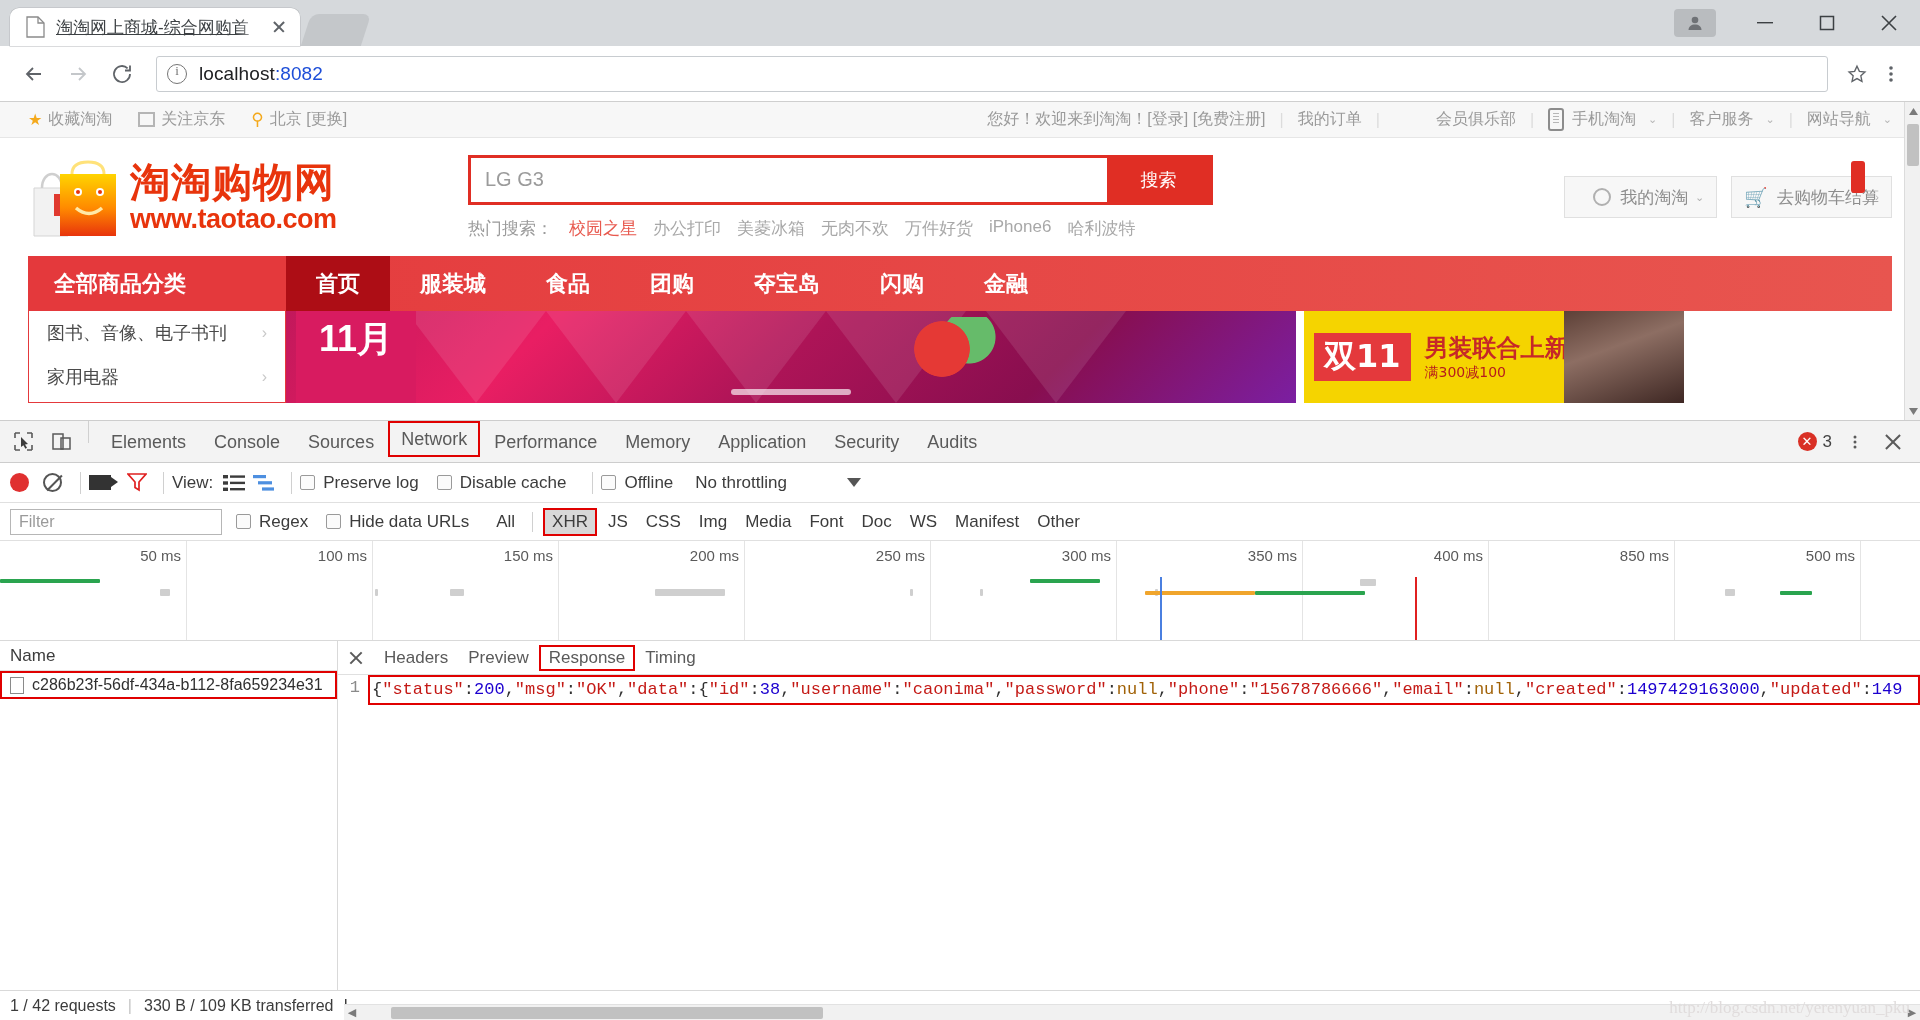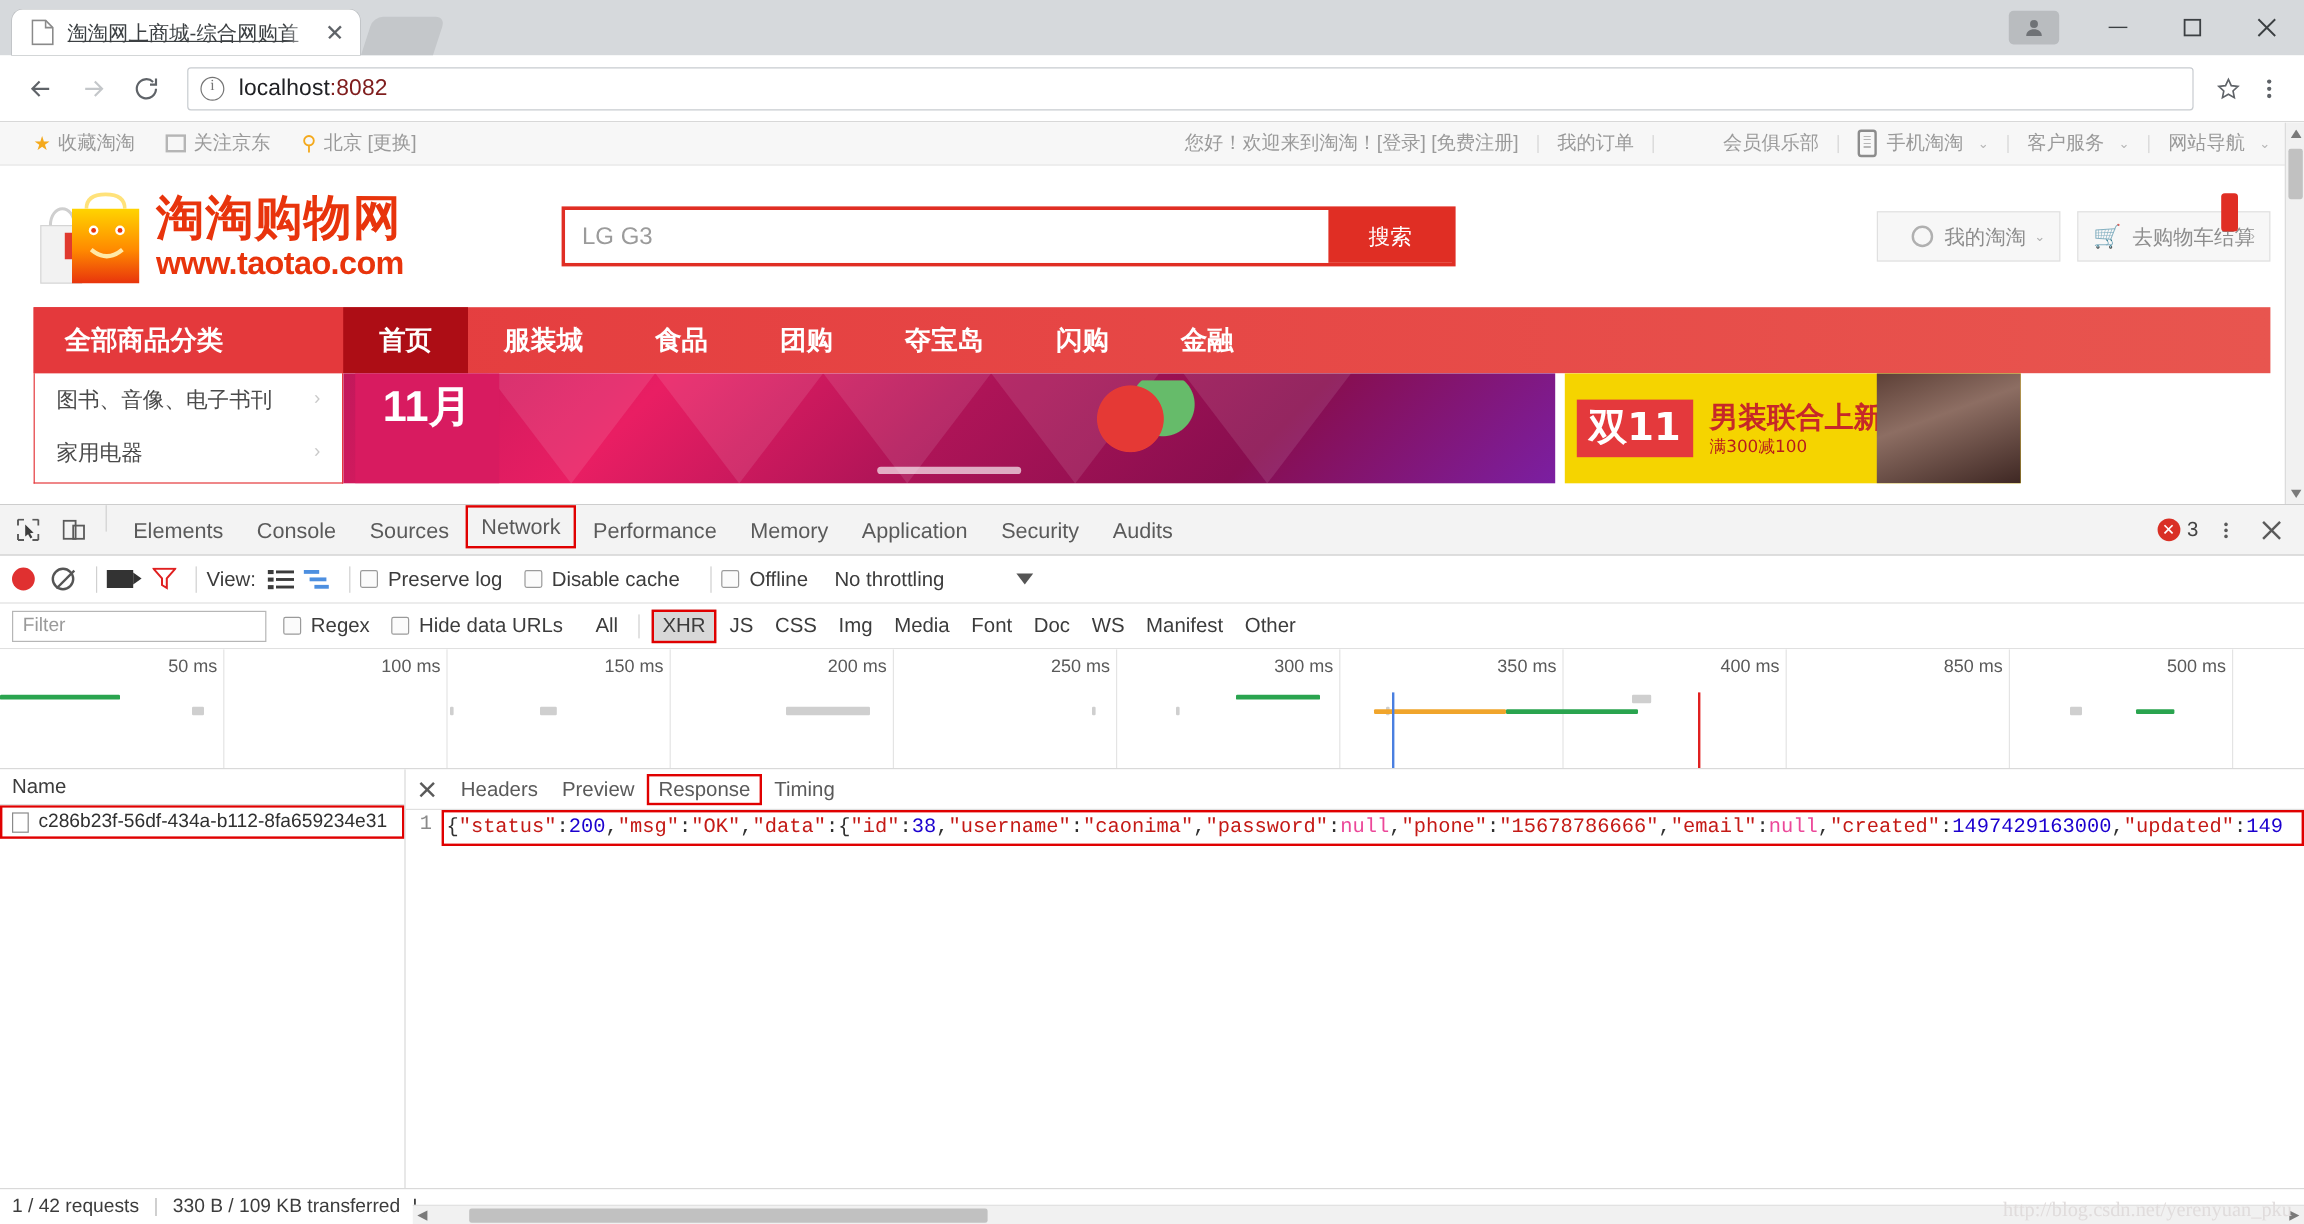--- a/index.html
+++ b/index.html
@@ -86,21 +86,21 @@
   }
   .omnibox-info {
     width: 20px; height: 20px; border: 1.6px solid #757575; border-radius: 50%;
     margin-right: 12px; position: relative; flex: 0 0 auto;
   }
   .omnibox-info::after {
     content: "i"; position: absolute; left: 0; right: 0; top: -2px; text-align: center;
     font-size: 13px; font-family: "Liberation Serif", serif; color: #757575;
   }
   .omnibox-url { font-size: 19px; color: #202124; letter-spacing: 0.1px; }
-  .omnibox-url .dim { color: #7f1d1d; }
+  .omnibox-url .dim { color: #1d4ed8; }
   .star-btn, .menu-btn { width: 34px; height: 34px; display:flex; align-items:center; justify-content:center; }
 
   
   .page-viewport {
     position: relative;
     height: 318px;
     overflow: hidden;
     background: #fff;
   }
   .page-scrollbar {
@@ -363,21 +363,21 @@
     font-family: "Liberation Mono", "DejaVu Sans Mono", monospace;
     font-size: 17px; line-height: 26px; white-space: nowrap;
   }
   .gutter {
     width: 30px; text-align:right; padding-right: 8px; color:#8a8a8a; flex:0 0 auto;
     user-select:none;
   }
   .resp-code { border: 2px solid #e00000; border-left: 2px solid #e00000; padding: 0 2px; flex:1; overflow:hidden;}
   .jk { color: #c41a16; }   
   .jn { color: #1c00cf; }   
-  .jnull { color: #ec4899; }
+  .jnull { color: #a16207; }
   .jp { color: #303030; }
 
   .hscroll {
     position:absolute; left: 344px; right: 0; bottom: 0; height: 16px;
     background:#f1f1f1; display:flex; align-items:center; border-top:1px solid #e2e2e2;
   }
   .hs-arrow { width: 16px; text-align:center; color:#7a7a7a; font-size: 11px; }
   .hs-track { flex:1; height: 16px; position:relative; }
   .hs-thumb { position:absolute; left: 2%; top: 2px; width: 28%; height: 12px; background:#c1c1c1; border-radius:2px;}
 
@@ -537,20 +537,30 @@
         <div class="logo-text-block">
           <div class="logo-cn">淘淘购物网</div>
           <div class="logo-en">www.taotao.com</div>
         </div>
       </div>
 
       <div class="search-block">
         <div class="search-row">
           <input class="search-input" placeholder="LG G3" style="">
           <button class="search-btn">搜索</button>
+        </div>
+        <div class="hot-row">
+          <span class="hot-label">热门搜索：</span>
+          <span class="hot-first">校园之星</span>
+          <span>办公打印</span>
+          <span>美菱冰箱</span>
+          <span>无肉不欢</span>
+          <span>万件好货</span>
+          <span>iPhone6</span>
+          <span>哈利波特</span>
         </div>
       </div>
 
       <div class="header-right">
         <div class="hr-btn">
           <span class="person-ico"></span>
           <span>我的淘淘</span>
           <span class="caret">⌄</span>
         </div>
         <div class="hr-btn">

